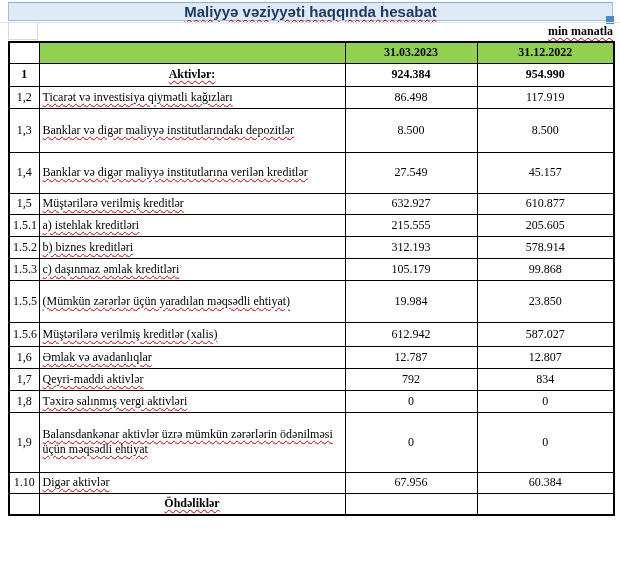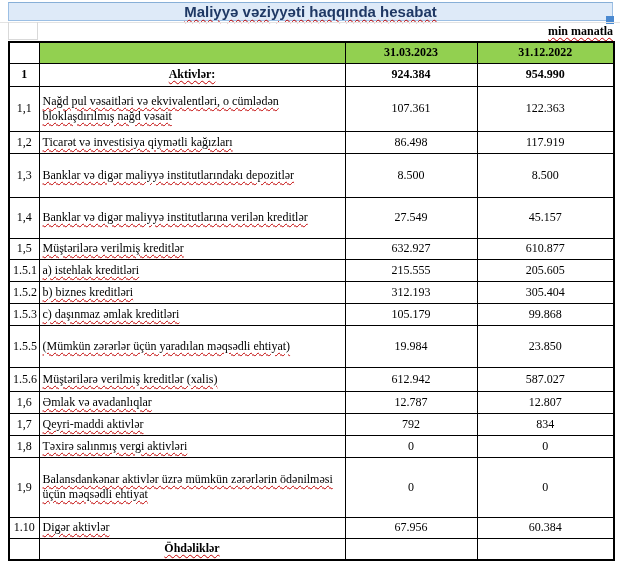--- a/index.html
+++ b/index.html
@@ -84,26 +84,20 @@
           <td class="green"></td>
           <td class="green center bold">31.03.2023</td>
           <td class="green center bold">31.12.2022</td>
         </tr>
         <tr style="height: 23px;">
           <td class="numcol bold">1</td>
           <td class="center bold"><span class="sq">Aktivlər:</span></td>
           <td class="center bold">924.384</td>
           <td class="center bold">954.990</td>
         </tr>
-        <tr style="height: 45px;">
-          <td class="numcol">1,1</td>
-          <td><span class="sq">Nağd pul vəsaitləri və  ekvivalentləri, o cümlədən bloklaşdırılmış nağd vəsait</span></td>
-          <td class="center">107.361</td>
-          <td class="center">122.363</td>
-        </tr>
         <tr style="height: 22px;">
           <td class="numcol">1,2</td>
           <td><span class="sq">Ticarət və investisiya qiymətli kağızları</span></td>
           <td class="center">86.498</td>
           <td class="center">117.919</td>
         </tr>
         <tr style="height: 44px;">
           <td class="numcol">1,3</td>
           <td><span class="sq">Banklar və digər maliyyə institutlarındakı depozitlər</span></td>
           <td class="center">8.500</td>
@@ -124,21 +118,21 @@
         <tr style="height: 22px; margin-top: 9px;">
           <td class="numcol">1.5.1</td>
           <td><span class="sq">a) istehlak kreditləri</span></td>
           <td class="center">215.555</td>
           <td class="center">205.605</td>
         </tr>
         <tr style="height: 22px;">
           <td class="numcol">1.5.2</td>
           <td><span class="sq">b) biznes kreditləri</span></td>
           <td class="center">312.193</td>
-          <td class="center">305.404</td>
+          <td class="center">578.914</td>
         </tr>
         <tr style="height: 22px;">
           <td class="numcol">1.5.3</td>
           <td><span class="sq">c) daşınmaz əmlak kreditləri</span></td>
           <td class="center">105.179</td>
           <td class="center">99.868</td>
         </tr>
         <tr style="height: 42px;">
           <td class="numcol">1.5.5</td>
           <td><span class="sq">(Mümkün zərərlər üçün yaradılan məqsədli ehtiyat)</span></td>

